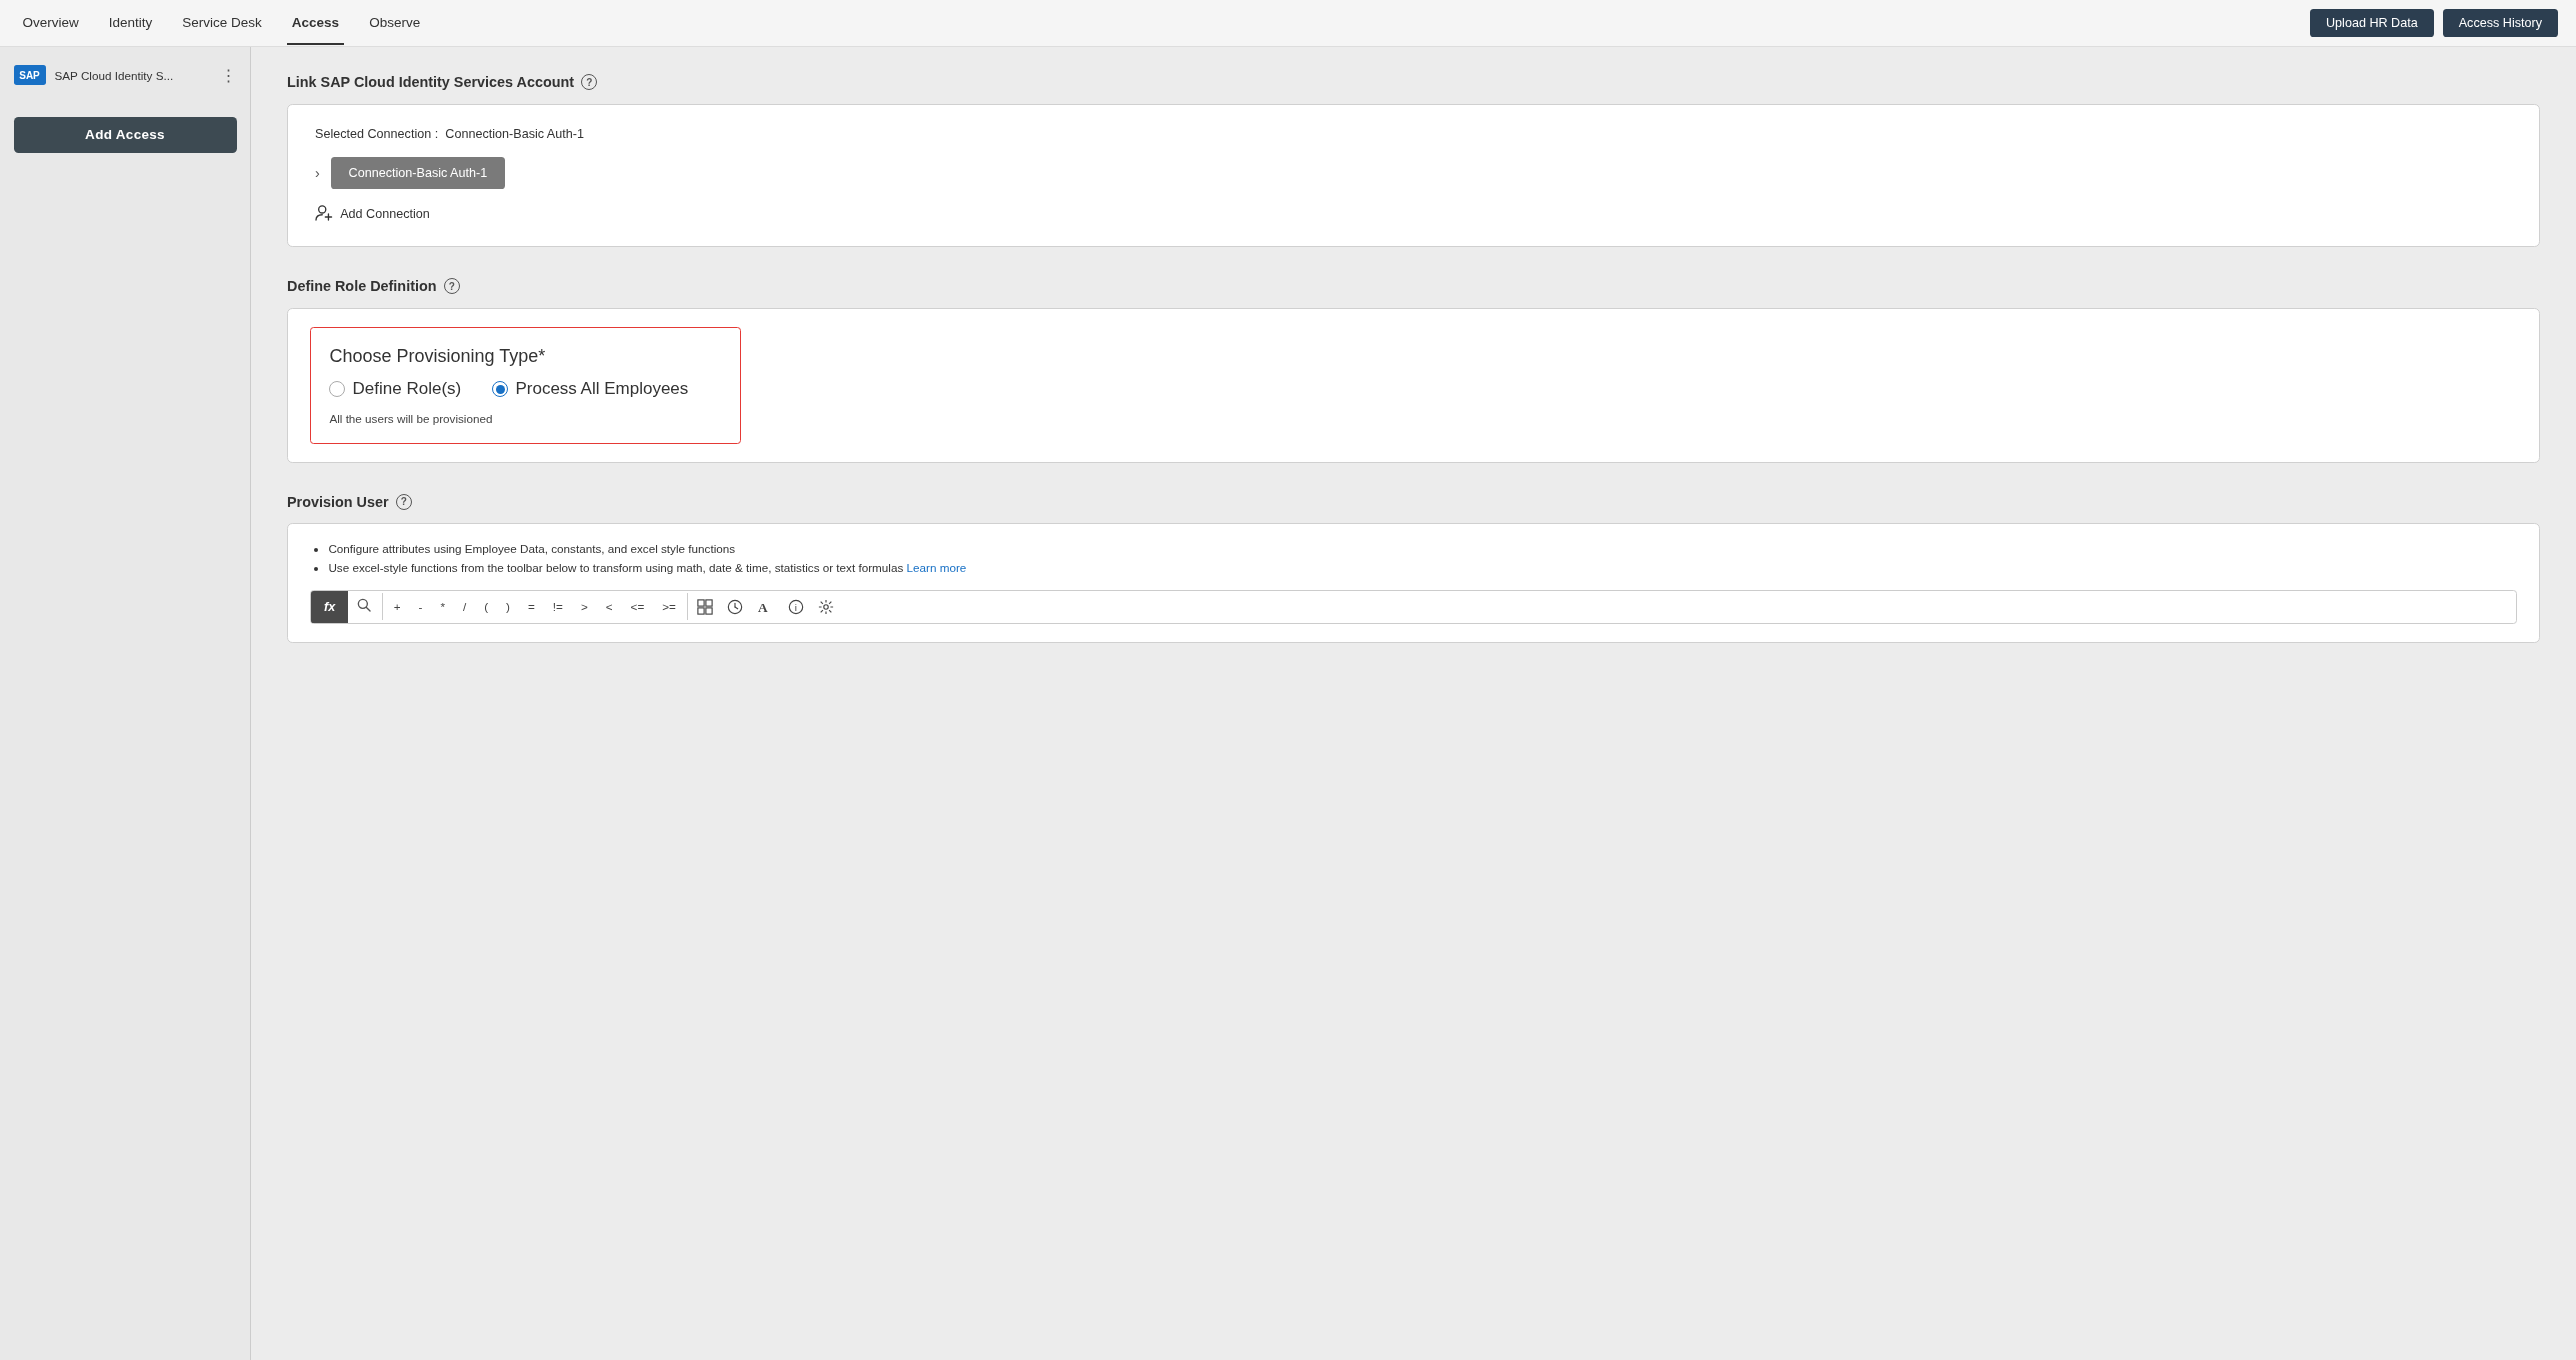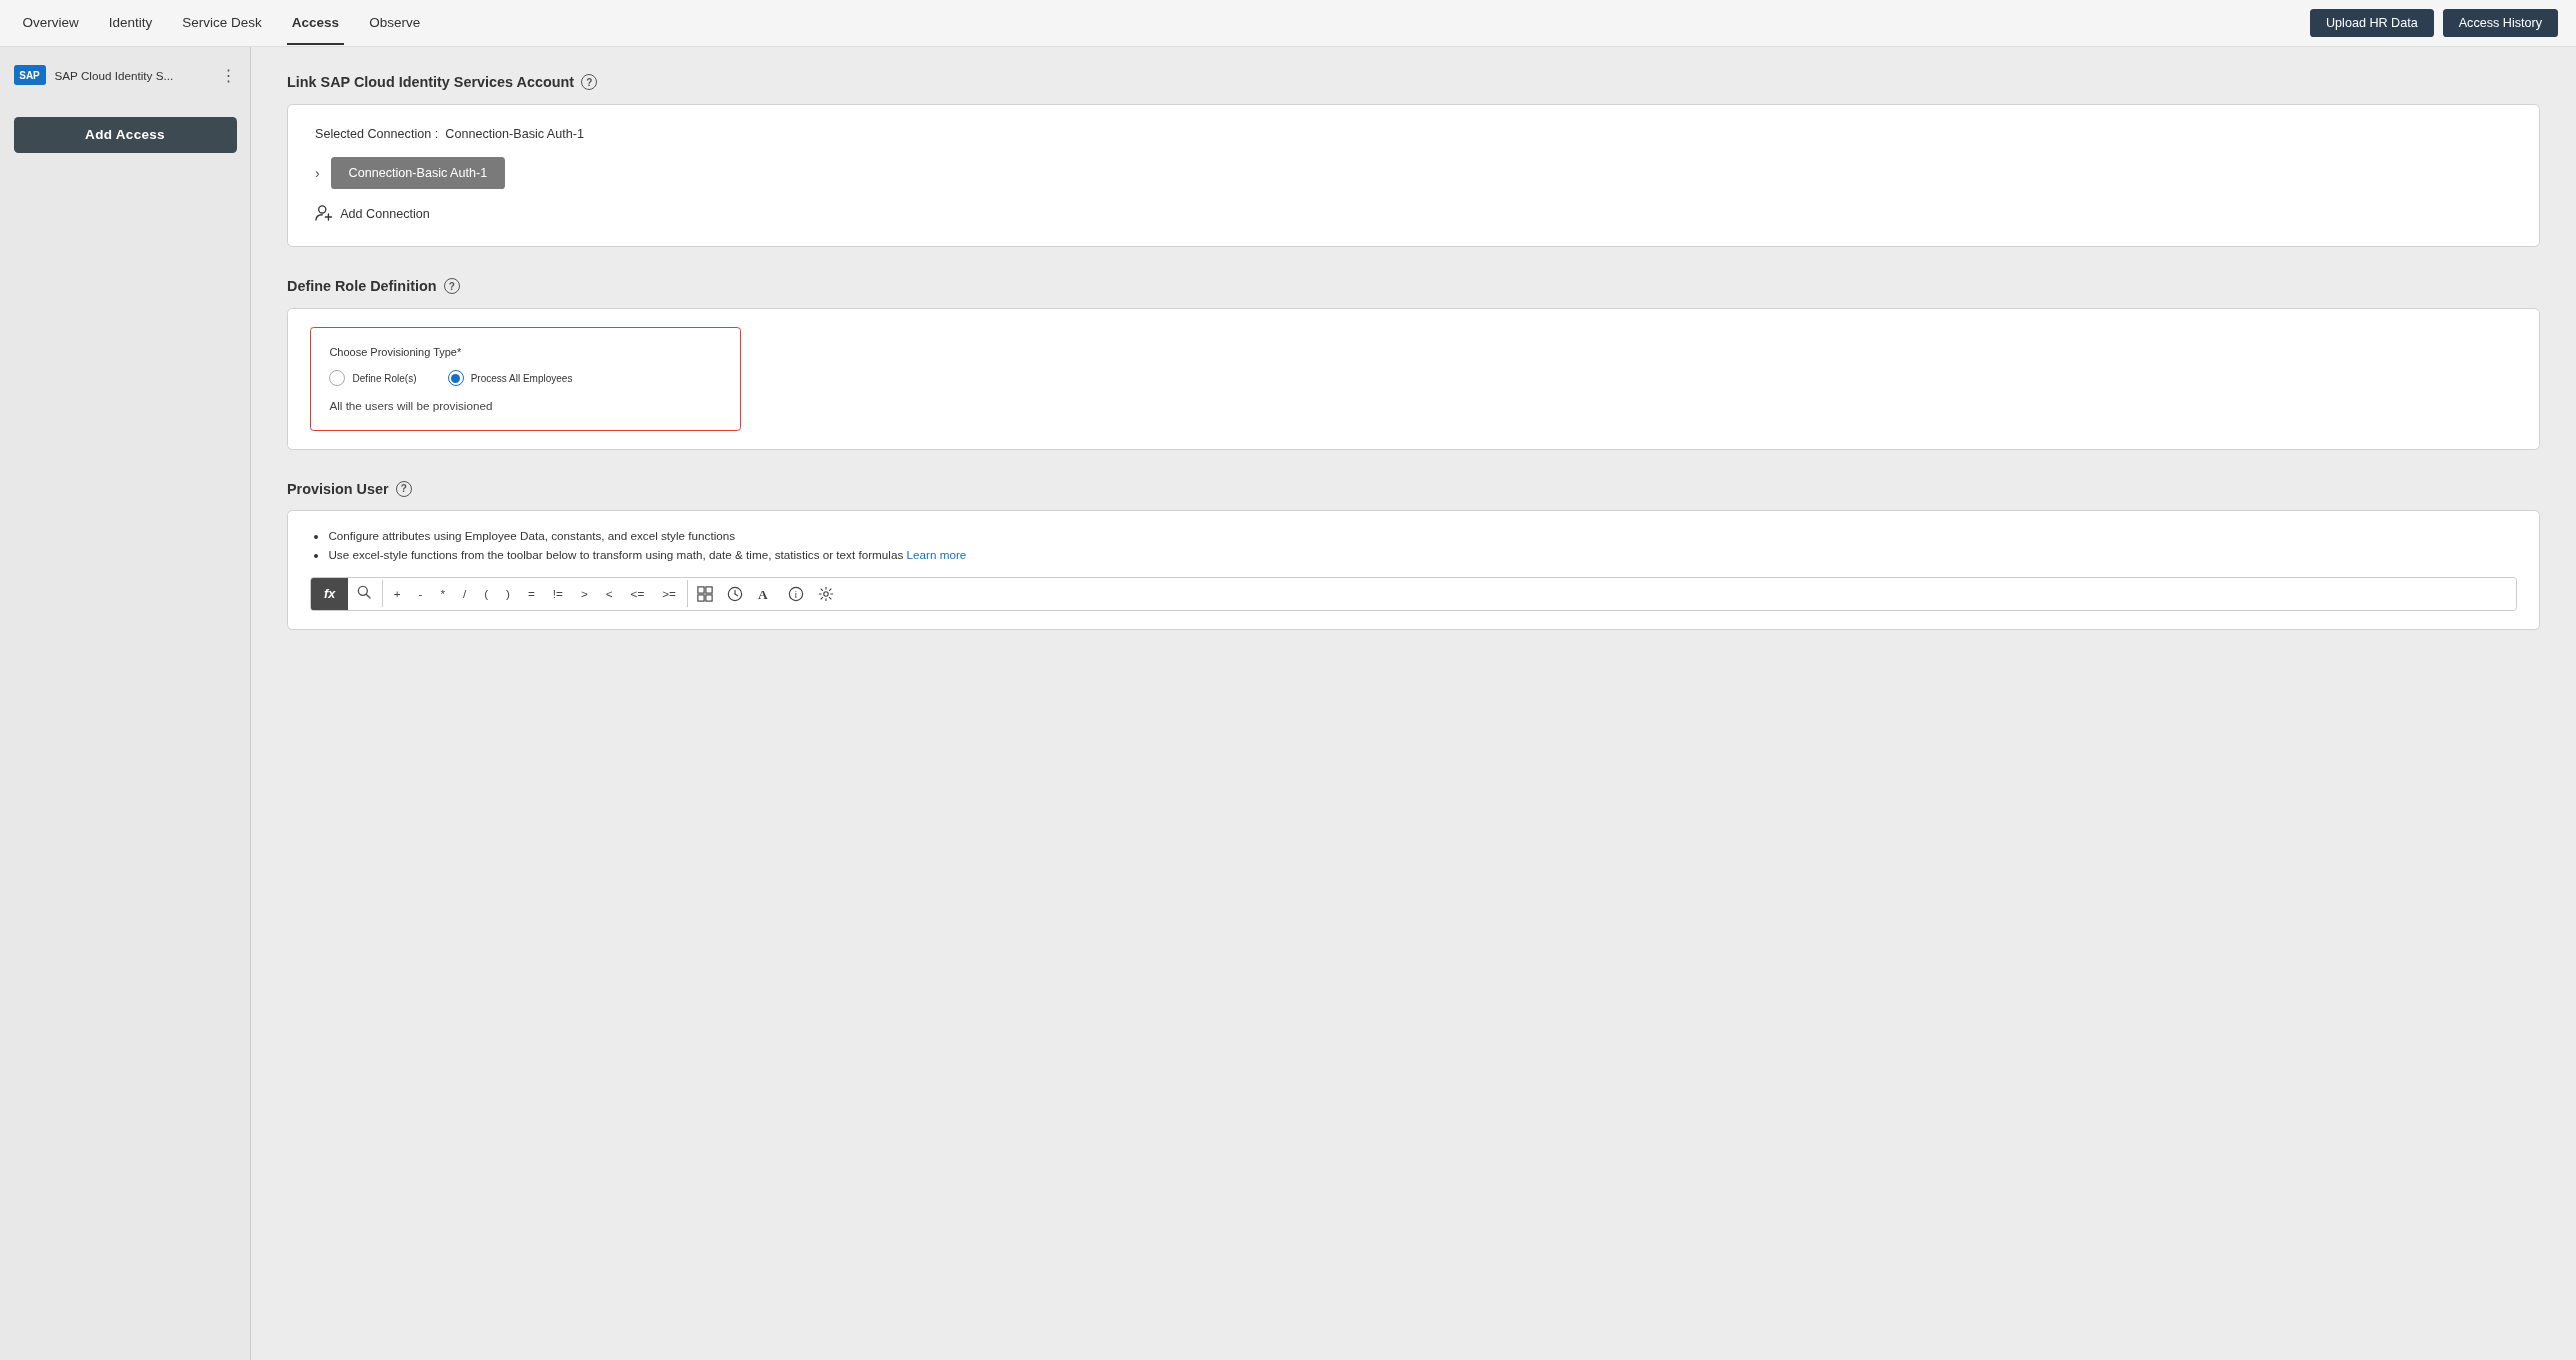--- a/index.html
+++ b/index.html
@@ -217,21 +217,21 @@
       border: 0.9px solid #d0d0d0;
     }
     .provisioning-box {
       border: 1.8px solid #e53935;
       border-radius: 3.6px;
       padding: 18px;
       display: inline-block;
       min-width: 431px;
     }
     .provisioning-title {
-      font-size: 11px;
+      font-size: 18px;
       color: #333;
       margin-bottom: 12.6px;
       font-weight: 500;
     }
     .radio-group {
       display: flex;
       align-items: center;
       gap: 31px;
       margin-bottom: 12.6px;
     }
@@ -255,21 +255,21 @@
       border-color: #1870c5;
     }
     .radio-circle.checked::after {
       content: '';
       width: 9px;
       height: 9px;
       border-radius: 50%;
       background: #1870c5;
     }
     .radio-label {
-      font-size: 10px;
+      font-size: 17px;
       color: #333;
     }
     .provisioning-note {
       font-size: 11.7px;
       color: #444;
     }
 
     
     .provision-card {
       background: white;

